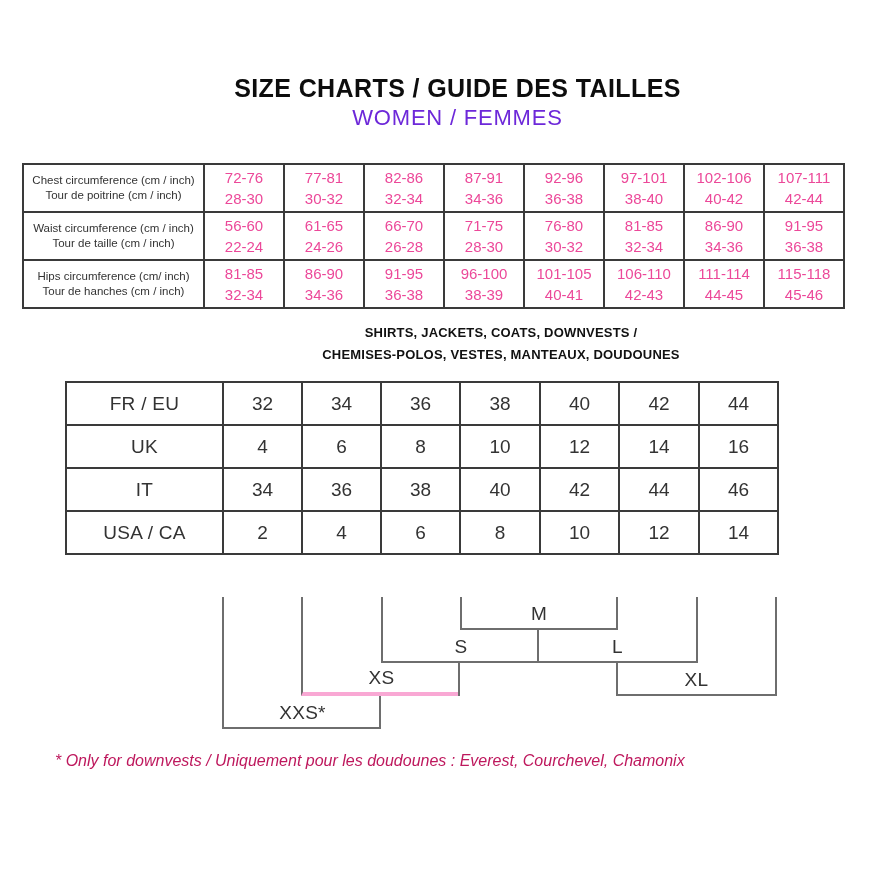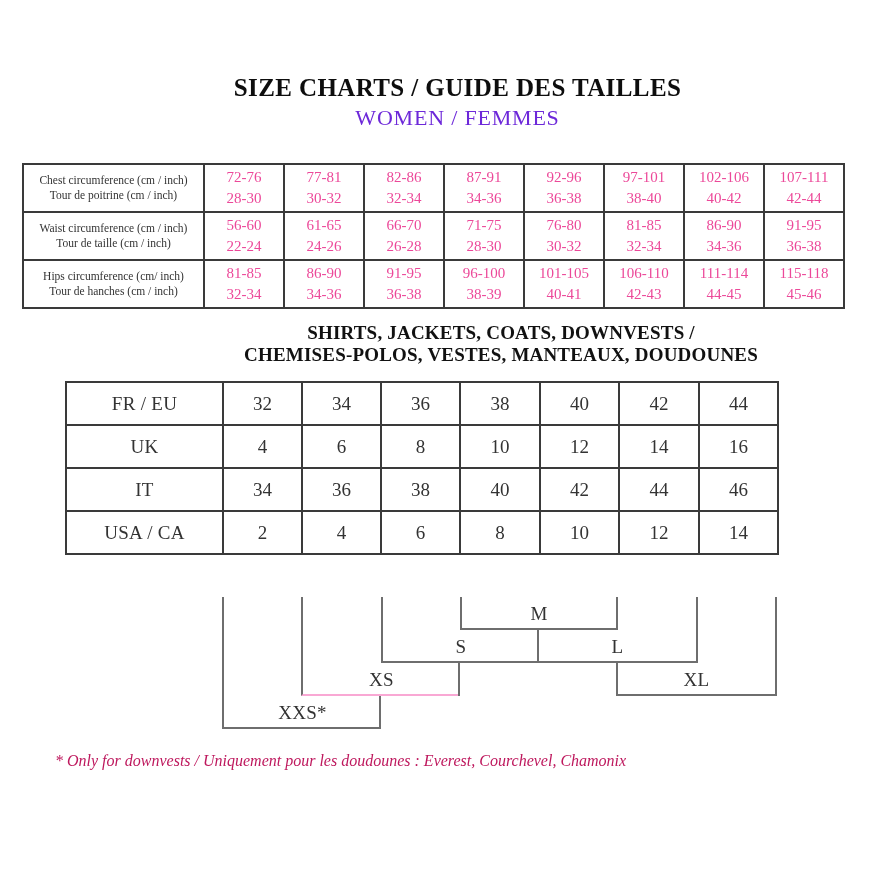--- a/index.html
+++ b/index.html
@@ -1,21 +1,21 @@
 <!DOCTYPE html>
 <html><head>
 <meta charset="utf-8">
 <style>
   html, body { margin: 0; padding: 0; background: #ffffff; }
   #page {
     position: relative;
     width: 887px;
     height: 887px;
     background: #ffffff;
-    font-family: Liberation Serif, serif;
+    font-family: Liberation Sans, sans-serif;
     color: #333333;
     overflow: hidden;
   }
   .pre { white-space: pre-line; }
 
   
   .title {
     position: absolute;
     left: 28px; right: 0; top: 74px;
     text-align: center;
@@ -31,21 +31,21 @@
     font-size: 22px;
     font-weight: 400;
     letter-spacing: 0.8px;
     color: #6d28d9;
   }
   .garment-heading {
     position: absolute;
     left: 222px; top: 322px;
     width: 558px;
     text-align: center;
-    font-size: 19px;
+    font-size: 13px;
     font-weight: 700;
     line-height: 22px;
     letter-spacing: 0.2px;
     color: #111111;
   }
 
   
   table { border-collapse: collapse; table-layout: fixed; }
   td {
     border: 2px solid #3a3a3a;
@@ -91,21 +91,21 @@
     width: 0;
     border-left: 2px solid #6e6e6e;
   }
   #bracket-m   { left: 460px; top: 597px; width: 158px; height: 33px;
                  border-left: 2px solid #6e6e6e; border-right: 2px solid #6e6e6e; border-bottom: 2px solid #6e6e6e; }
   #bracket-s   { left: 381px; top: 597px; width: 158px; height: 66px;
                  border-left: 2px solid #6e6e6e; border-bottom: 2px solid #6e6e6e; }
   #bracket-l   { left: 539px; top: 597px; width: 159px; height: 66px;
                  border-right: 2px solid #6e6e6e; border-bottom: 2px solid #6e6e6e; }
   #bracket-xs  { left: 301px; top: 597px; width: 159px; height: 99px;
-                 border-left: 2px solid #6e6e6e; border-bottom: 2px solid #f9a8d4; }
+                 border-left: 2px solid #6e6e6e; border-bottom: 4px solid #f9a8d4; }
   #bracket-xl  { left: 618px; top: 597px; width: 159px; height: 99px;
                  border-right: 2px solid #6e6e6e; border-bottom: 2px solid #6e6e6e; }
   #bracket-xxs { left: 222px; top: 597px; width: 159px; height: 132px;
                  border-left: 2px solid #6e6e6e; border-bottom: 2px solid #6e6e6e; }
   #conn-s-l-divider { left: 537px; top: 630px; height: 33px; }
   #conn-xs-right    { left: 458px; top: 663px; height: 33px; }
   #conn-xl-left     { left: 616px; top: 663px; height: 33px; }
   #conn-xxs-right   { left: 379px; top: 696px; height: 33px; }
 
   

